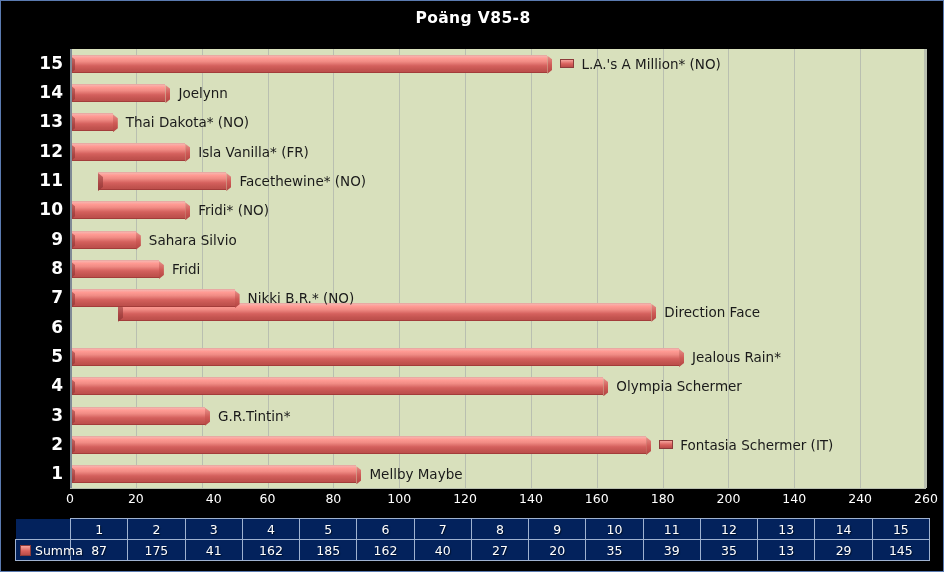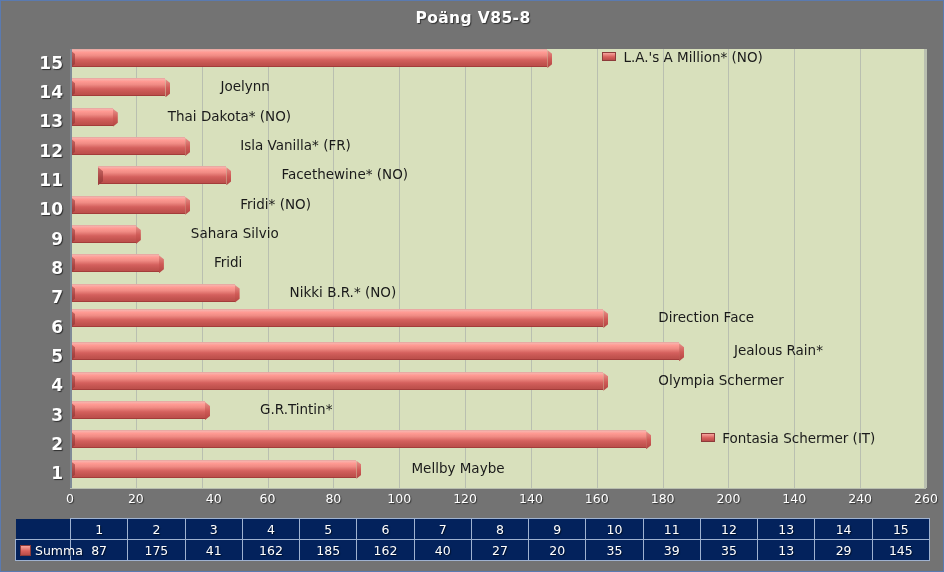--- a/index.html
+++ b/index.html
@@ -5,21 +5,21 @@
   * { box-sizing: border-box; margin: 0; padding: 0; }
   html, body {
     width: 944px; height: 572px;
     background: #03225c;
     font-family: "DejaVu Sans", "Liberation Sans", sans-serif;
     overflow: hidden;
   }
   #app {
     position: relative;
     width: 944px; height: 572px;
-    background: #737373;
+    background: #000000;
     border: 1px solid #5a7ab0;
   }
 
   
   #chart-title {
     position: absolute;
     left: 0; top: 8px;
     width: 944px;
     text-align: center;
     color: #ffffff;
@@ -55,22 +55,21 @@
     width: 2px;
     background: #7f8a96;
   }
 
   
   .row {
     position: absolute;
     left: 0;
     width: 100%;
     display: flex;
-    align-items: flex-start;
-    gap: 42px;
+    align-items: center;
   }
   .bar {
     height: 18px;
     position: relative;
     background: linear-gradient(to bottom,
         #f7b3ad 0%,
         #ff9a93 14%,
         #f08b84 33%,
         #d4605d 58%,
         #c35450 80%,
@@ -236,21 +235,21 @@
             <span class="bar-label">G.R.Tintin*</span>
           </div>
           <div class="row" style="top: 322.667px; height: 29.3333px;">
             <div class="bar" style="width: 533.354px;"></div>
             <span class="bar-label">Olympia Schermer</span>
           </div>
           <div class="row" style="top: 293.333px; height: 29.3333px;">
             <div class="bar" style="width: 609.077px;"></div>
             <span class="bar-label">Jealous Rain*</span>
           </div>
-          <div class="row" style="top: 260px; height: 29.3333px;">
+          <div class="row" style="top: 248px; height: 29.3333px; padding-left: 48px;">
             <div class="bar" style="width: 533.354px;"></div>
             <span class="bar-label">Direction Face</span>
           </div>
           <div class="row" style="top: 234.667px; height: 29.3333px;">
             <div class="bar" style="width: 164.615px;"></div>
             <span class="bar-label">Nikki B.R.* (NO)</span>
           </div>
           <div class="row" style="top: 205.333px; height: 29.3333px;">
             <div class="bar" style="width: 88.8923px;"></div>
             <span class="bar-label">Fridi</span>

